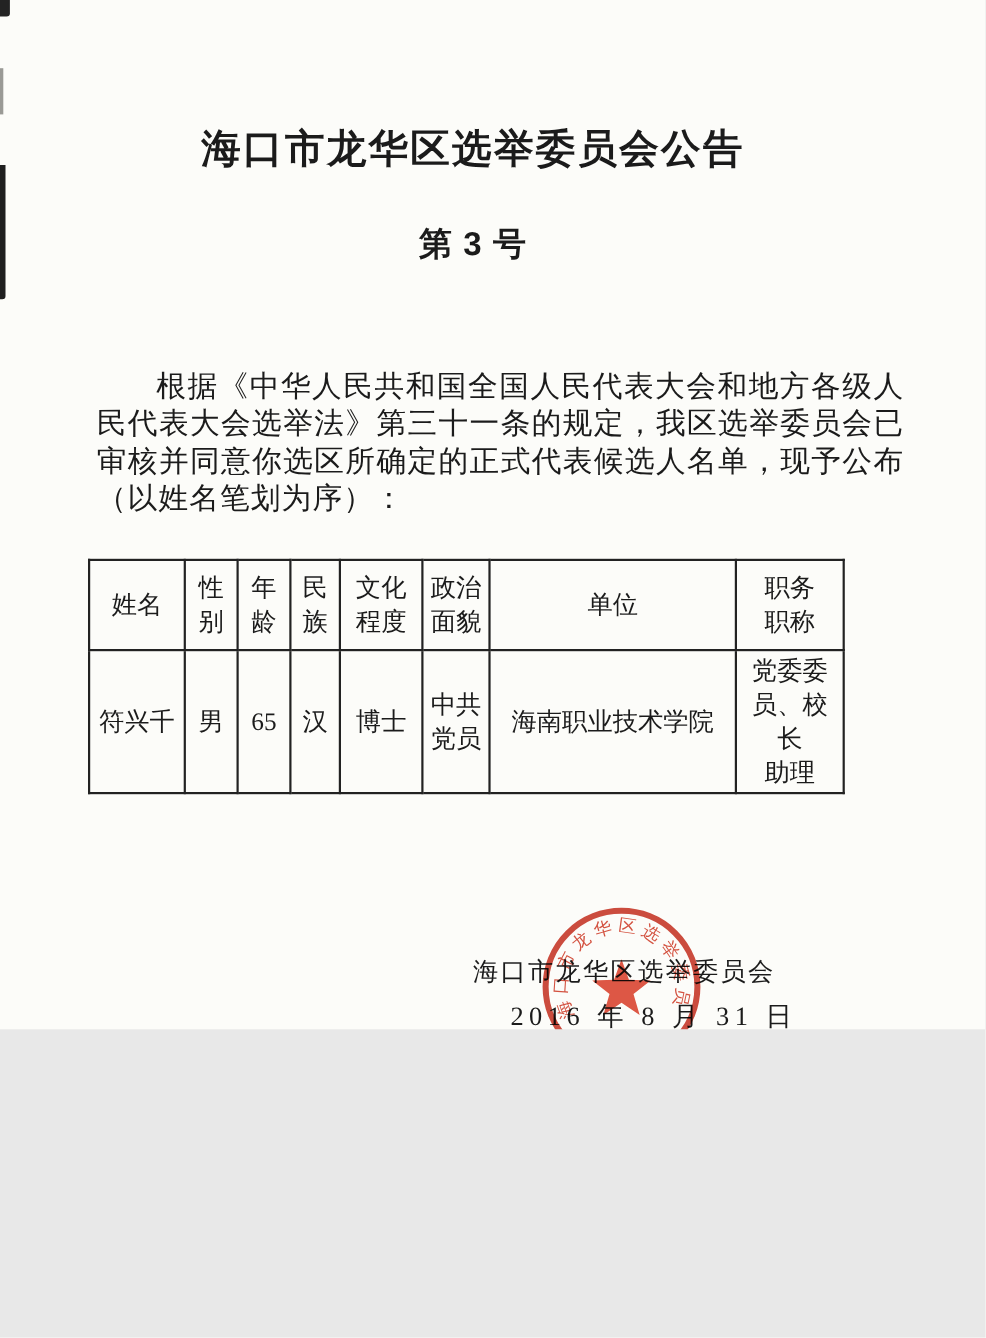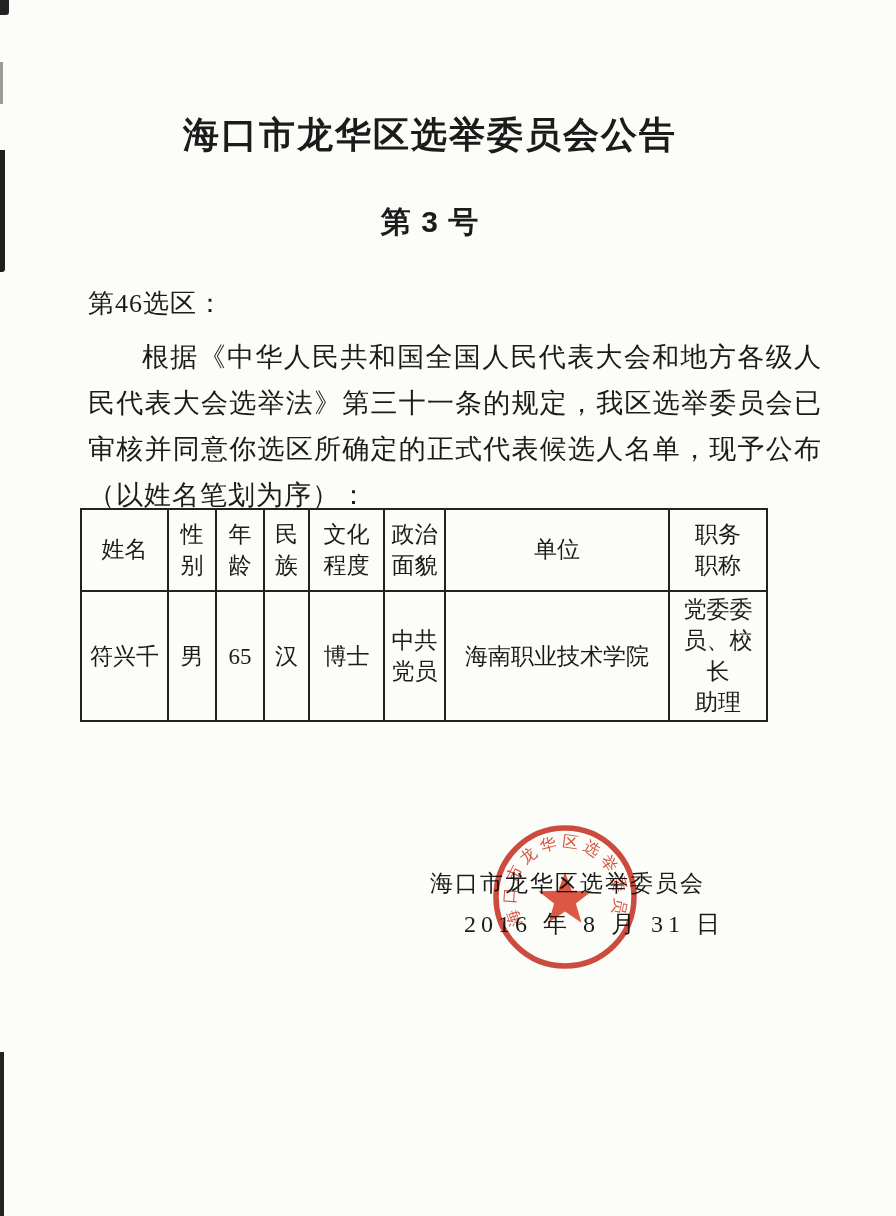--- a/index.html
+++ b/index.html
@@ -1,18 +1,18 @@
 <!DOCTYPE html>
 <html><head>
 <meta charset="utf-8">
 <style>
   html,body{margin:0;padding:0;background:#e8e8e8;}
   .page{
     position:relative;
-    width:896px;height:1216px;
+    width:896px;height:936px;
     margin:0 auto;
     background:#fcfcf9;
     overflow:hidden;
     font-family:"Liberation Serif","DejaVu Serif",serif;
     color:#1b1b1b;
   }
   
   .artifact{position:absolute;pointer-events:none;}
   .a-corner{left:0;top:0;width:9px;height:15px;background:#232323;border-radius:0 0 3px 0;}
   .a-left-faint{left:0;top:62px;width:3px;height:42px;background:#9a9a96;}
@@ -30,21 +30,21 @@
     text-align:center;font-size:30px;font-weight:700;
     letter-spacing:1px;
     font-family:"Liberation Sans","DejaVu Sans",sans-serif;
   }
   .salutation{
     position:absolute;left:88px;top:286px;
     font-size:26px;letter-spacing:1px;
   }
   .body-par{
     position:absolute;left:88px;top:334px;width:734px;
-    font-size:27px;line-height:46px;letter-spacing:1px;
+    font-size:27px;line-height:34px;letter-spacing:1px;
     text-align:justify;text-indent:2em;
   }
   
   .cand-table{
     position:absolute;left:80px;top:508px;
     border-collapse:collapse;table-layout:fixed;
     width:686px;
     font-size:23px;
     padding-left:11px;
   }
@@ -87,21 +87,20 @@
 <div class="page">
 
   <div class="artifact a-corner"></div>
   <div class="artifact a-left-faint"></div>
   <div class="artifact a-left-mid"></div>
   <div class="artifact a-left-bottom"></div>
 
   <div class="doc-title">海口市龙华区选举委员会公告</div>
   <div class="doc-number">第 3 号</div>
 
-  <div class="salutation">第46选区：</div>
   <div class="body-par">根据《中华人民共和国全国人民代表大会和地方各级人民代表大会选举法》第三十一条的规定，我区选举委员会已审核并同意你选区所确定的正式代表候选人名单，现予公布（以姓名笔划为序）：</div>
 
   <table class="cand-table">
     <colgroup>
       <col style="width:87px">
         <col style="width:48px">
         <col style="width:48px">
         <col style="width:45px">
       <col style="width:75px">
         <col style="width:61px">

